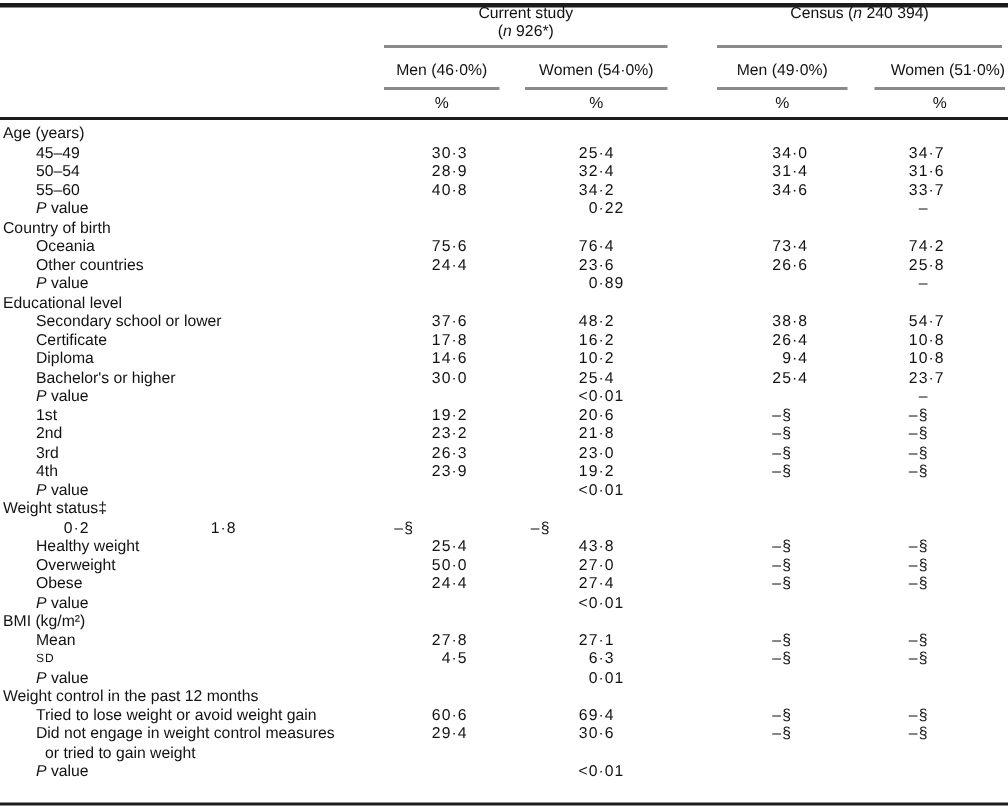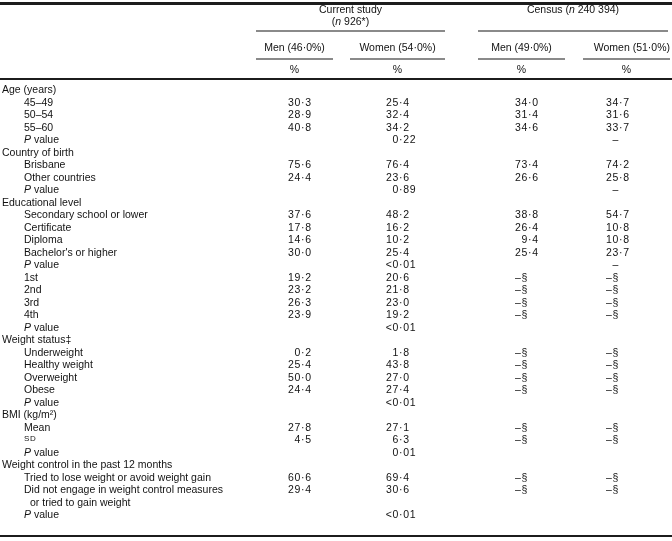--- a/index.html
+++ b/index.html
@@ -178,21 +178,21 @@
           <span class="fp"></span>
         </div>
       </div>
       <div class="row cat">
         <div class="lab">
           <div>Country of birth</div>
         </div>
       </div>
       <div class="row item">
         <div class="lab">
-          <div>Brisbane</div>
+          <div>Oceania</div>
         </div>
         <div class="cell c2">
           <span class="ip">75</span>
           <span class="fp">·6</span>
         </div>
         <div class="cell c3">
           <span class="ip">76</span>
           <span class="fp">·4</span>
         </div>
         <div class="cell c4">
@@ -454,23 +454,20 @@
           <span class="ip"></span>
           <span class="fp"></span>
         </div>
       </div>
       <div class="row cat">
         <div class="lab">
           <div>Weight status‡</div>
         </div>
       </div>
       <div class="row item">
-        <div class="lab">
-          <div>Underweight</div>
-        </div>
         <div class="cell c2">
           <span class="ip">0</span>
           <span class="fp">·2</span>
         </div>
         <div class="cell c3">
           <span class="ip">1</span>
           <span class="fp">·8</span>
         </div>
         <div class="cell c4">
           <span class="ip">–§</span>

